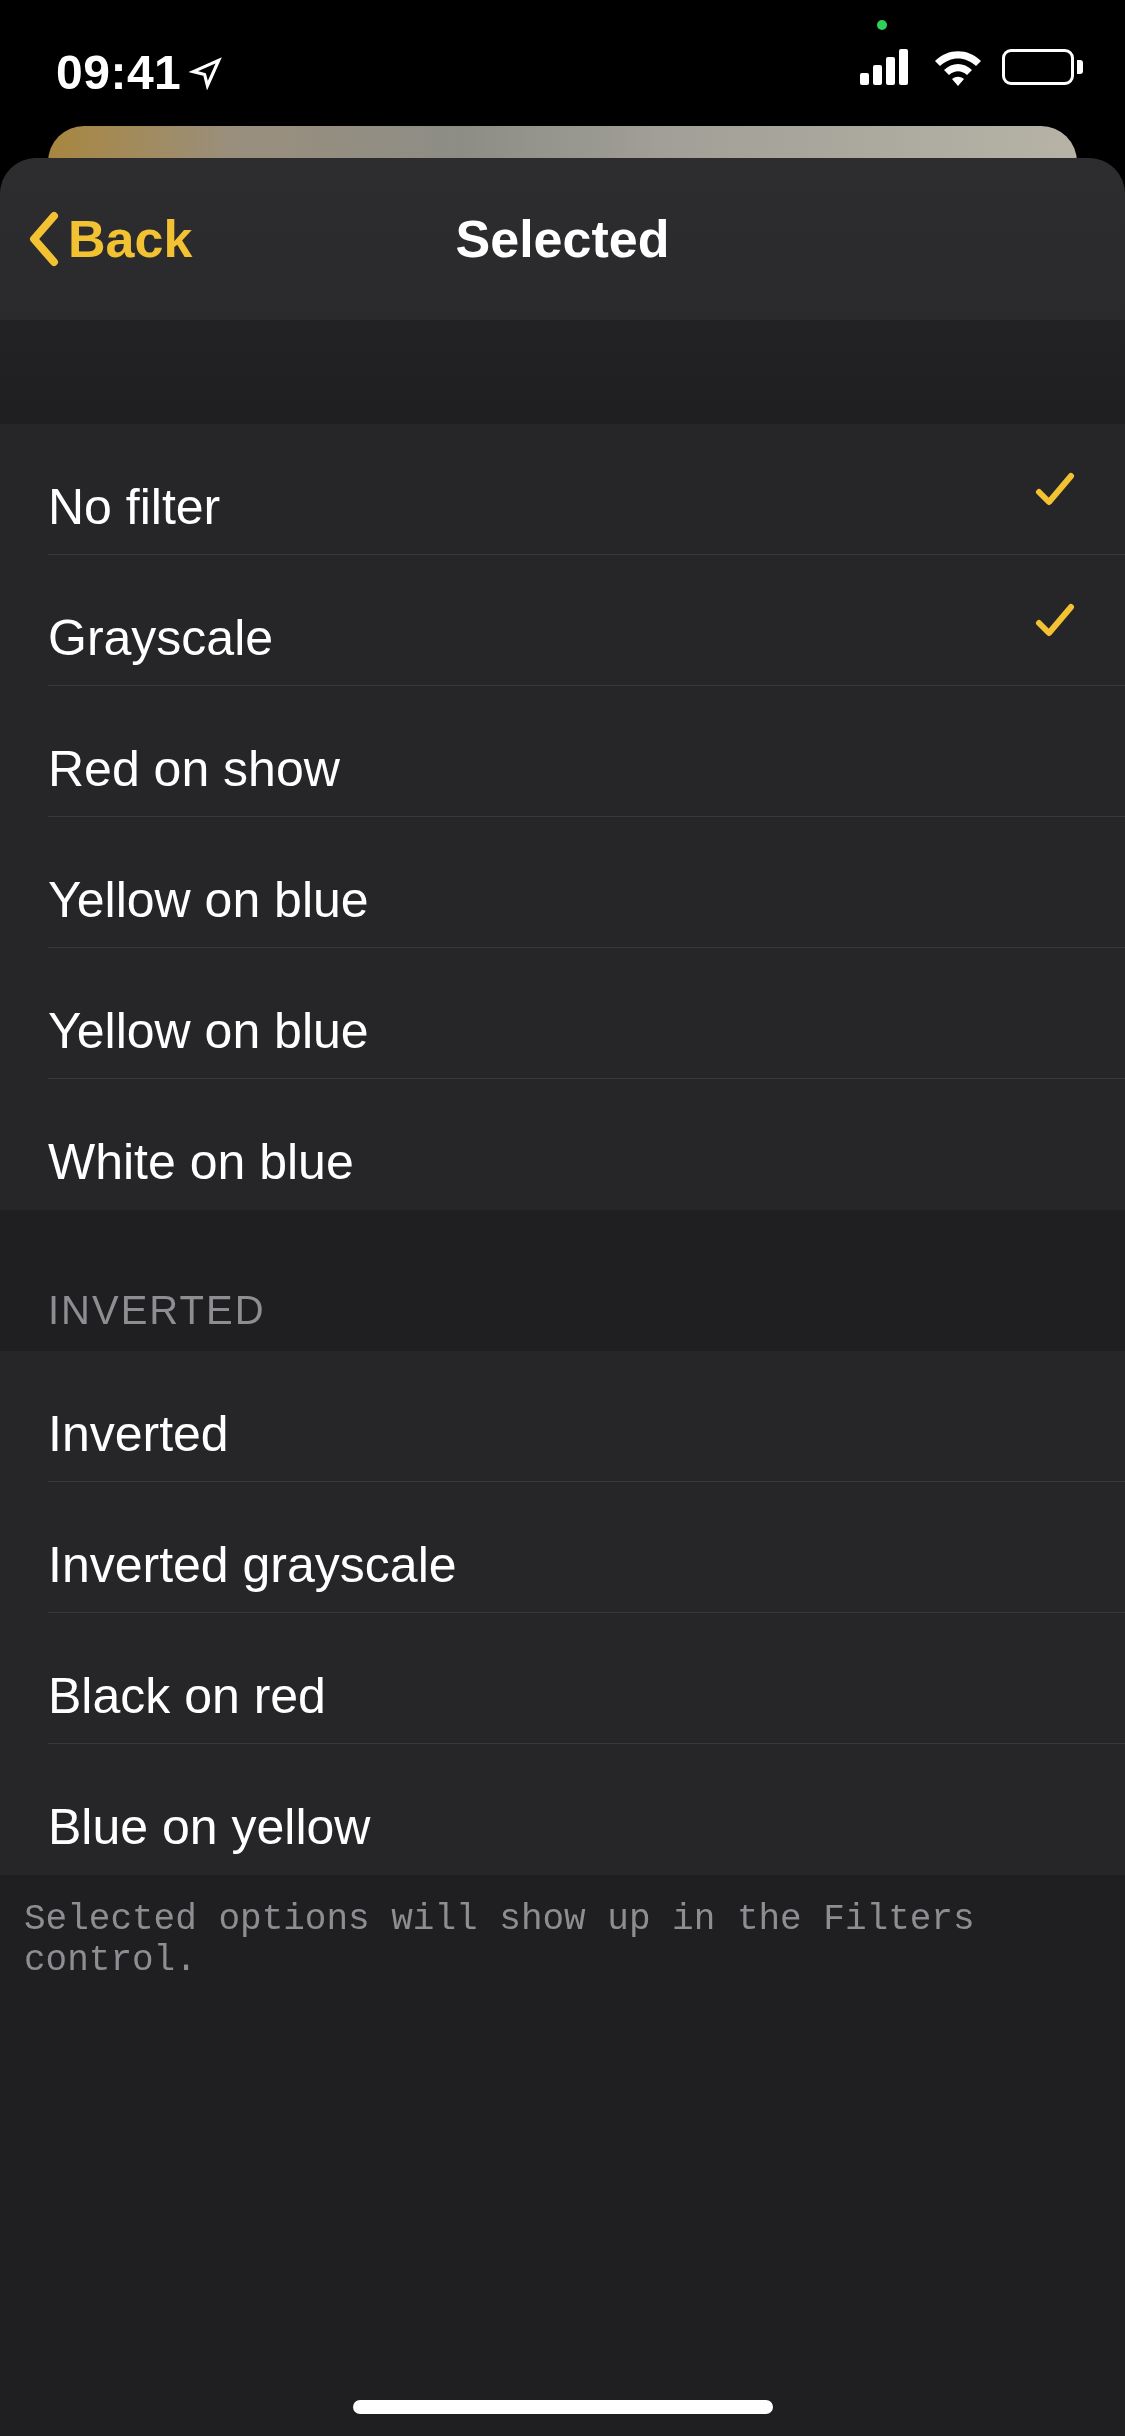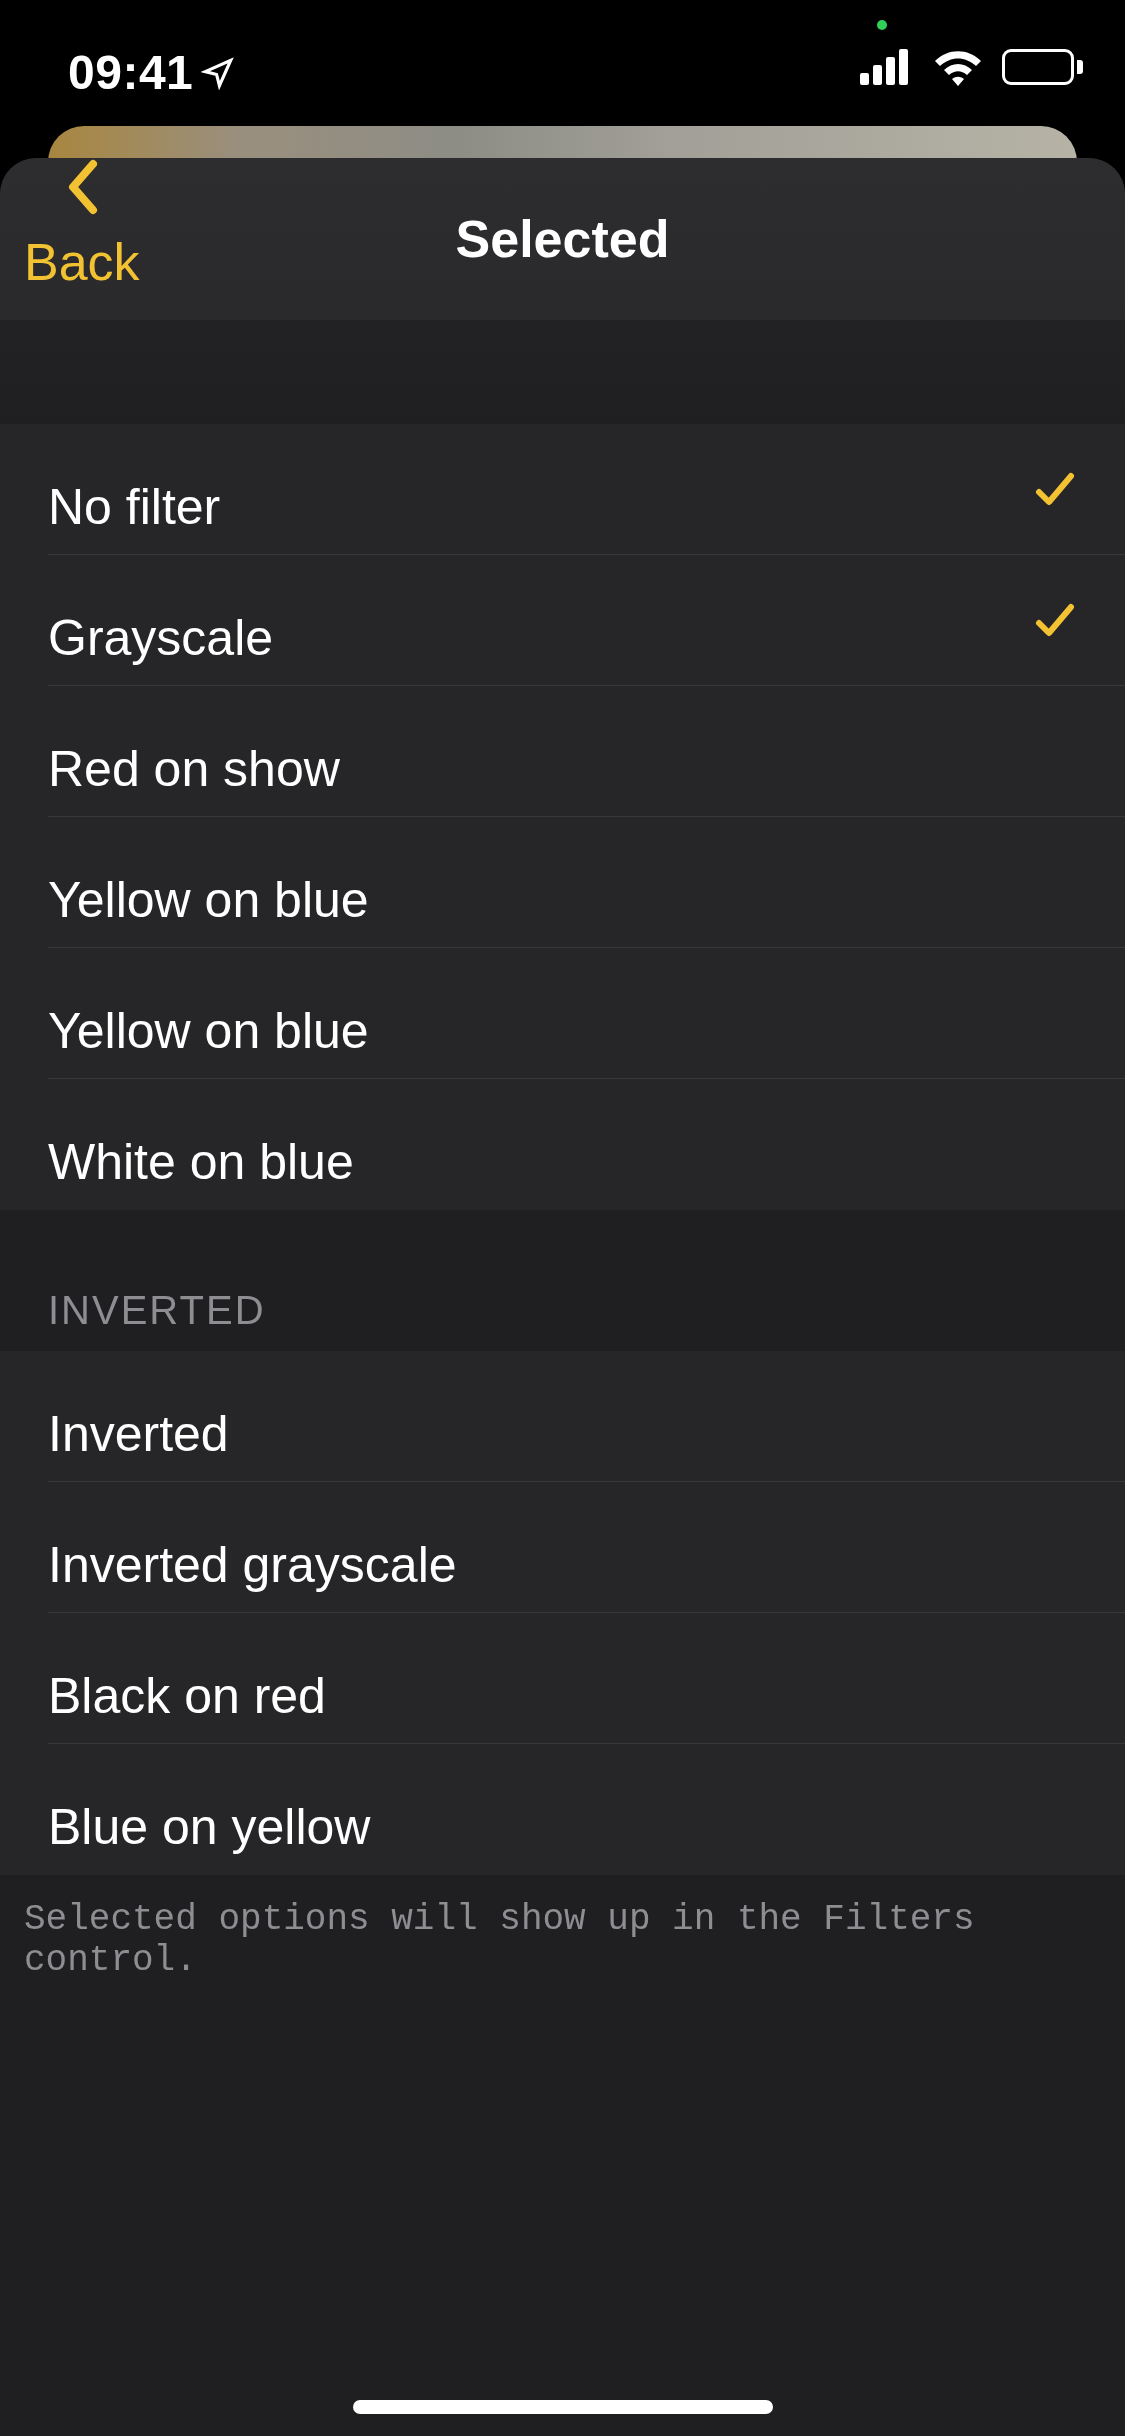--- a/index.html
+++ b/index.html
@@ -1,35 +1,35 @@
 <!DOCTYPE html>
 <html><head>
 <meta charset="utf-8">
 <style>
   * { margin: 0; padding: 0; box-sizing: border-box; -webkit-font-smoothing: antialiased; }
   html, body { width: 1125px; height: 2436px; background: #000; font-family: -apple-system, "SF Pro Text", "Helvetica Neue", Arial, sans-serif; color: #fff; overflow: hidden; }
 
   
   .status-bar { position: relative; height: 132px; width: 100%; }
-  .status-time { position: absolute; left: 68px; top: 45px; font-size: 48px; font-weight: 600; letter-spacing: 0.5px; display: flex; align-items: center; gap: 8px; }
+  .status-time { position: absolute; left: 56px; top: 45px; font-size: 48px; font-weight: 600; letter-spacing: 0.5px; display: flex; align-items: center; gap: 8px; }
   .status-right { position: absolute; right: 42px; top: 48px; display: flex; align-items: center; gap: 18px; }
   .location-icon svg, .cell-icon svg, .wifi-icon svg { display: block; }
   .battery { display: flex; align-items: center; }
   .battery-body { width: 72px; height: 36px; border: 3px solid #fff; border-radius: 9px; padding: 3px; }
   .battery-fill { width: 100%; height: 100%; background: #fff; border-radius: 4px; }
   .battery-tip { width: 6px; height: 14px; background: #fff; border-radius: 0 3px 3px 0; margin-left: 3px; }
   .privacy-dot { position: absolute; top: 20px; right: 238px; width: 10px; height: 10px; background: #30d158; border-radius: 50%; }
 
   
   .sheet-under { position: absolute; top: 126px; left: 48px; right: 48px; height: 60px; border-radius: 36px 36px 0 0; background: linear-gradient(90deg, #a8863f 0%, #9a8f7d 18%, #8d8d86 40%, #a19f97 60%, #b6b3a6 100%); }
 
   
   .sheet { position: absolute; top: 158px; left: 0; right: 0; bottom: 0; background: #2a2a2c; border-radius: 36px 36px 0 0; overflow: hidden; display: flex; flex-direction: column; }
   .nav { position: relative; height: 162px; background: linear-gradient(180deg, #2d2d2f 0%, #2a2a2c 100%); display: flex; align-items: center; border-radius: 36px 36px 0 0; }
-  .nav-back { position: absolute; left: 24px; top: 0; bottom: 0; display: flex; align-items: center; gap: 16px; color: #f3c232; font-size: 52px; font-weight: 400; flex-direction: column; }
+  .nav-back { position: absolute; left: 24px; top: 0; bottom: 0; display: flex; align-items: center; gap: 6px; color: #f3c232; font-size: 52px; font-weight: 700; }
   .nav-back svg { display: block; }
   .nav-title { width: 100%; text-align: center; font-size: 52px; font-weight: 600; color: #fff; }
 
   .content { flex: 1; overflow: hidden; background: #1f1f21; }
 
   .spacer-top { height: 104px; background: linear-gradient(180deg, #222224 0%, #1f1f21 100%); }
 
   .section { background: #262628; }
   .row { height: 131px; display: flex; align-items: center; padding: 0 48px; position: relative; }
   .row::after { content: ""; position: absolute; left: 48px; right: 0; bottom: 0; height: 1px; background: rgba(255,255,255,0.09); }

